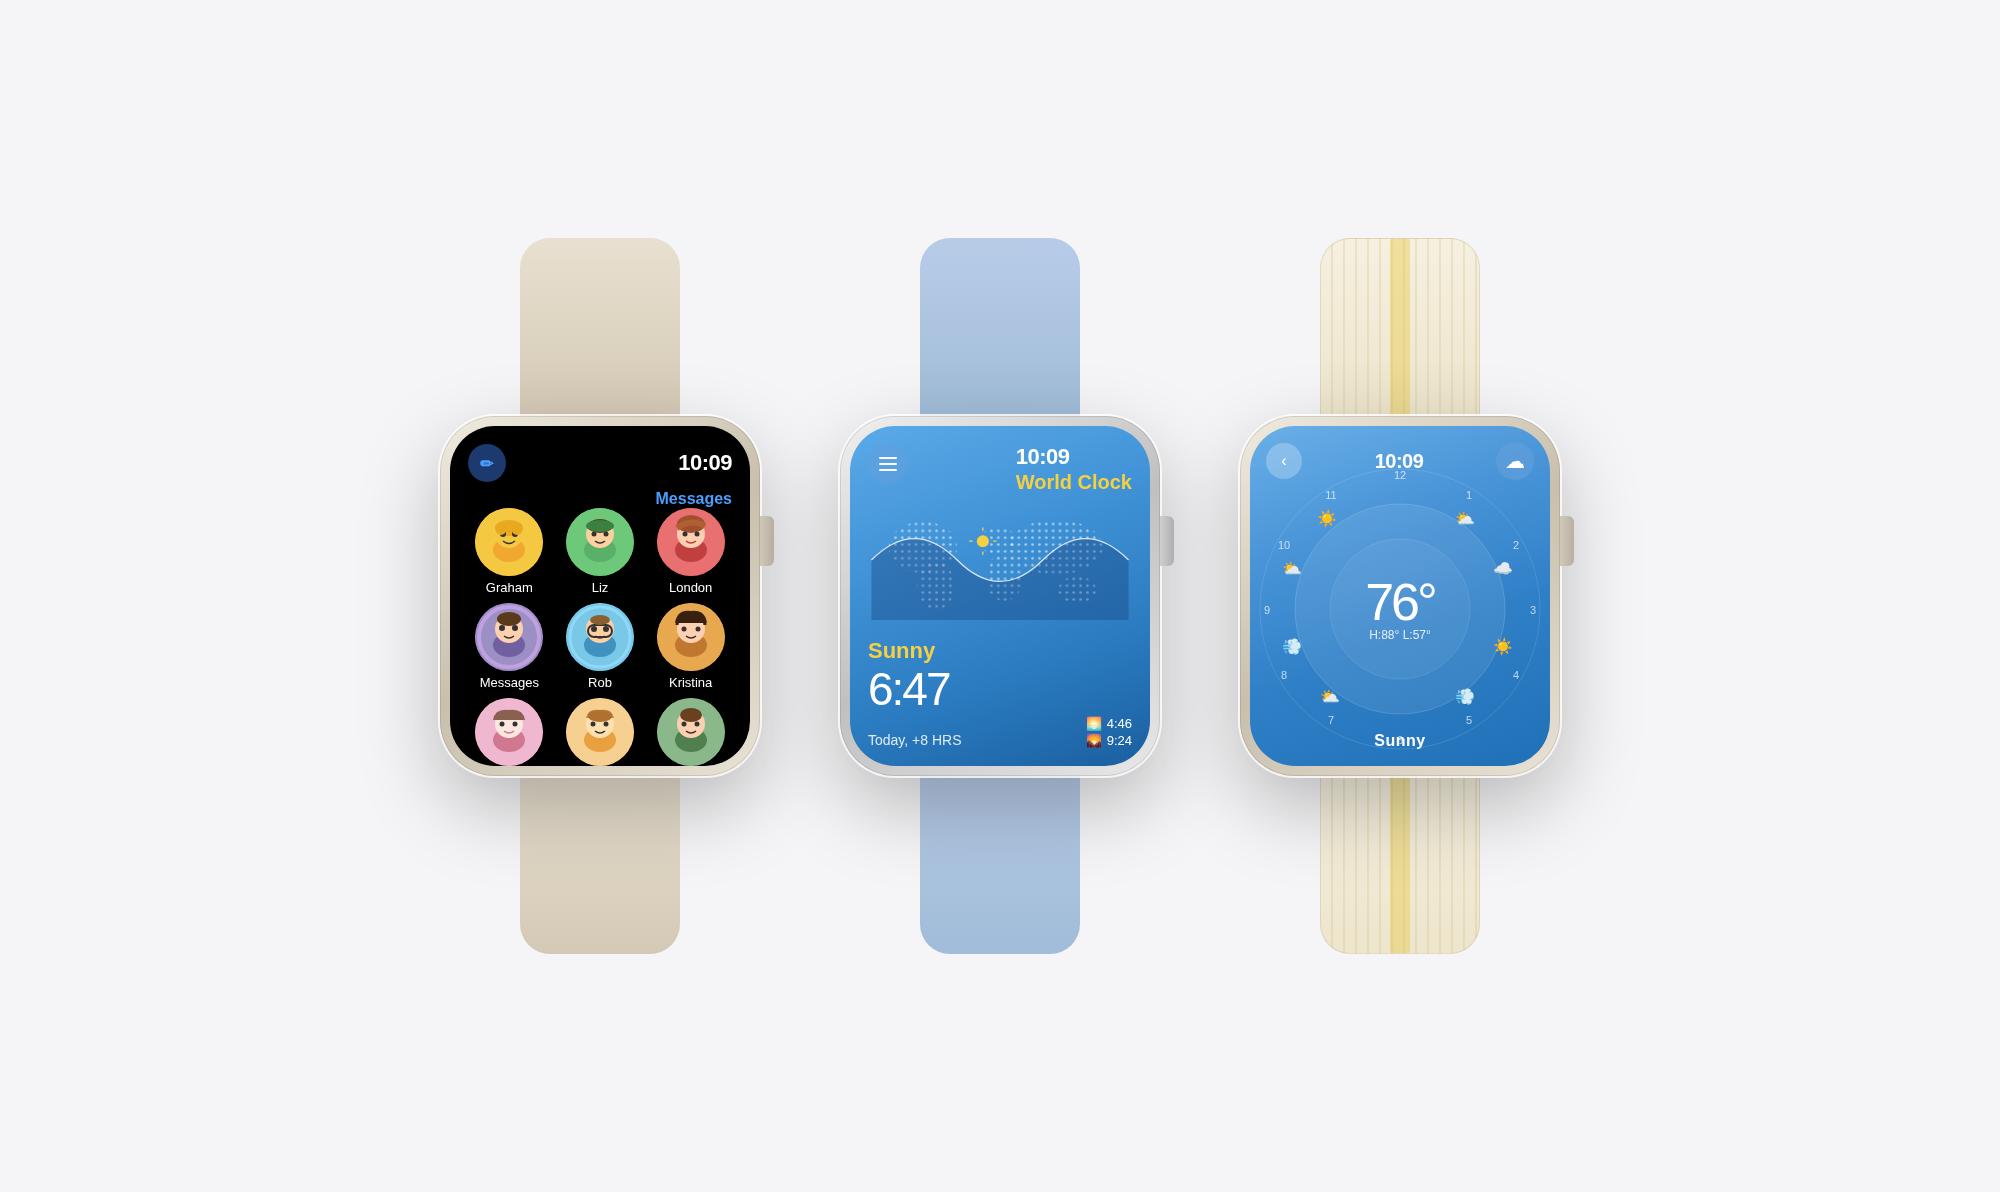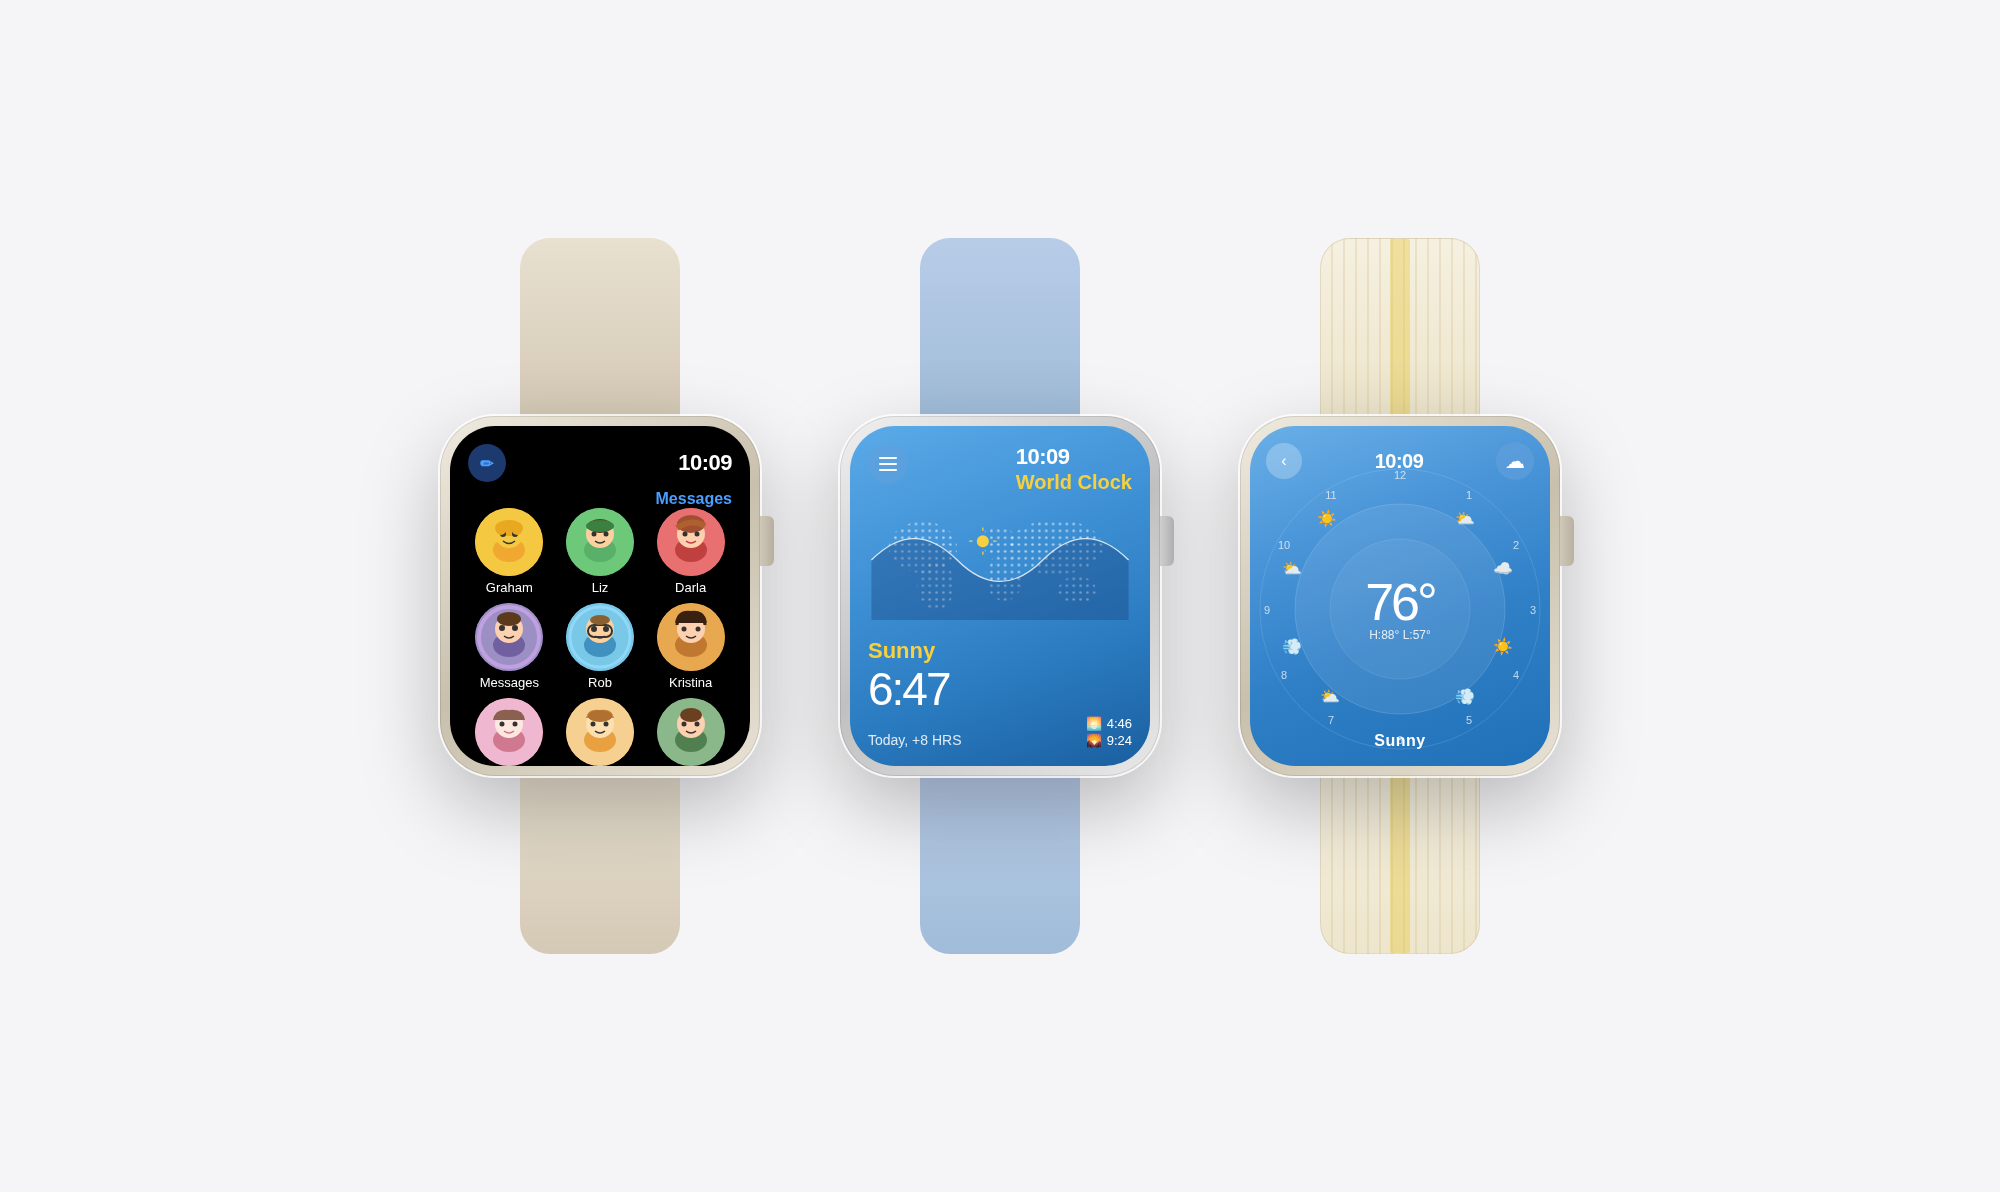--- a/index.html
+++ b/index.html
@@ -496,21 +496,21 @@
                     <circle cx="34" cy="34" r="34" fill="#e87070"></circle>
                     <ellipse cx="34" cy="42" rx="16" ry="12" fill="#c04040"></ellipse>
                     <circle cx="34" cy="26" r="14" fill="#fdd0b0"></circle>
                     <ellipse cx="34" cy="16" rx="14" ry="9" fill="#a05030"></ellipse>
                     <circle cx="28" cy="26" r="2.5" fill="#333"></circle>
                     <circle cx="40" cy="26" r="2.5" fill="#333"></circle>
                     <path d="M29 33 Q34 37 39 33" stroke="#c04040" stroke-width="1.5" fill="none"></path>
                     <path d="M20 20 Q34 10 48 18" stroke="#b06030" stroke-width="6" fill="none"></path>
                   </svg>
                 </div>
-                <span class="contact-name">Darla</span>
+                <span class="contact-name">London</span>
               </div>
 
               <div class="contact-item">
                 <div class="contact-avatar avatar-leticia">
                   <svg width="68" height="68" viewBox="0 0 68 68">
                     <circle cx="34" cy="34" r="34" fill="#9b8fc4"></circle>
                     <circle cx="34" cy="34" r="30" fill="none" stroke="#c0a0e0" stroke-width="4"></circle>
                     <ellipse cx="34" cy="42" rx="16" ry="12" fill="#7060a0"></ellipse>
                     <circle cx="34" cy="26" r="14" fill="#fdd0b0"></circle>
                     <ellipse cx="34" cy="16" rx="12" ry="7" fill="#5a3a1a"></ellipse>

